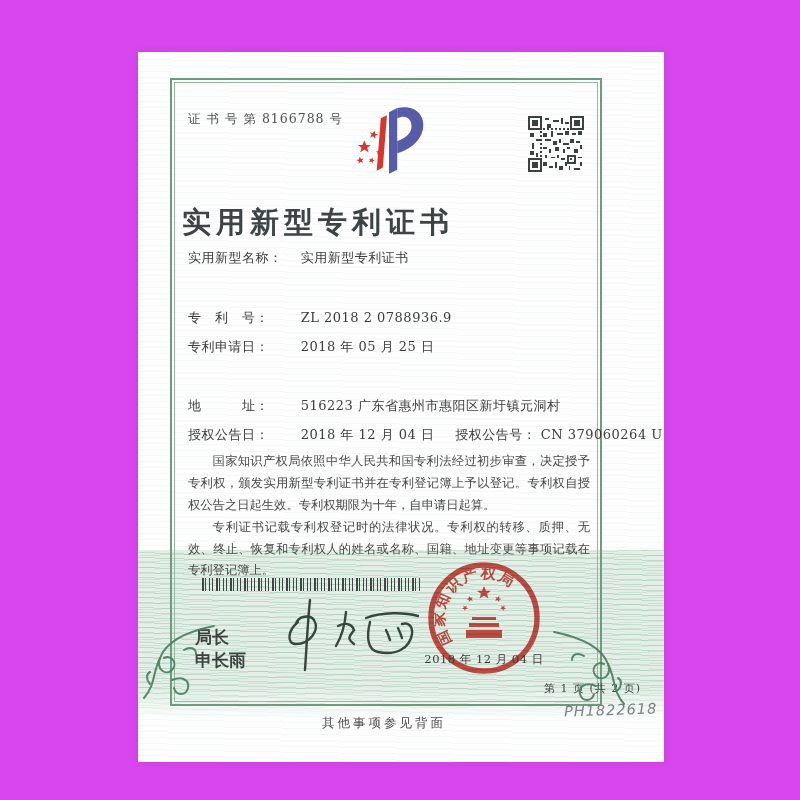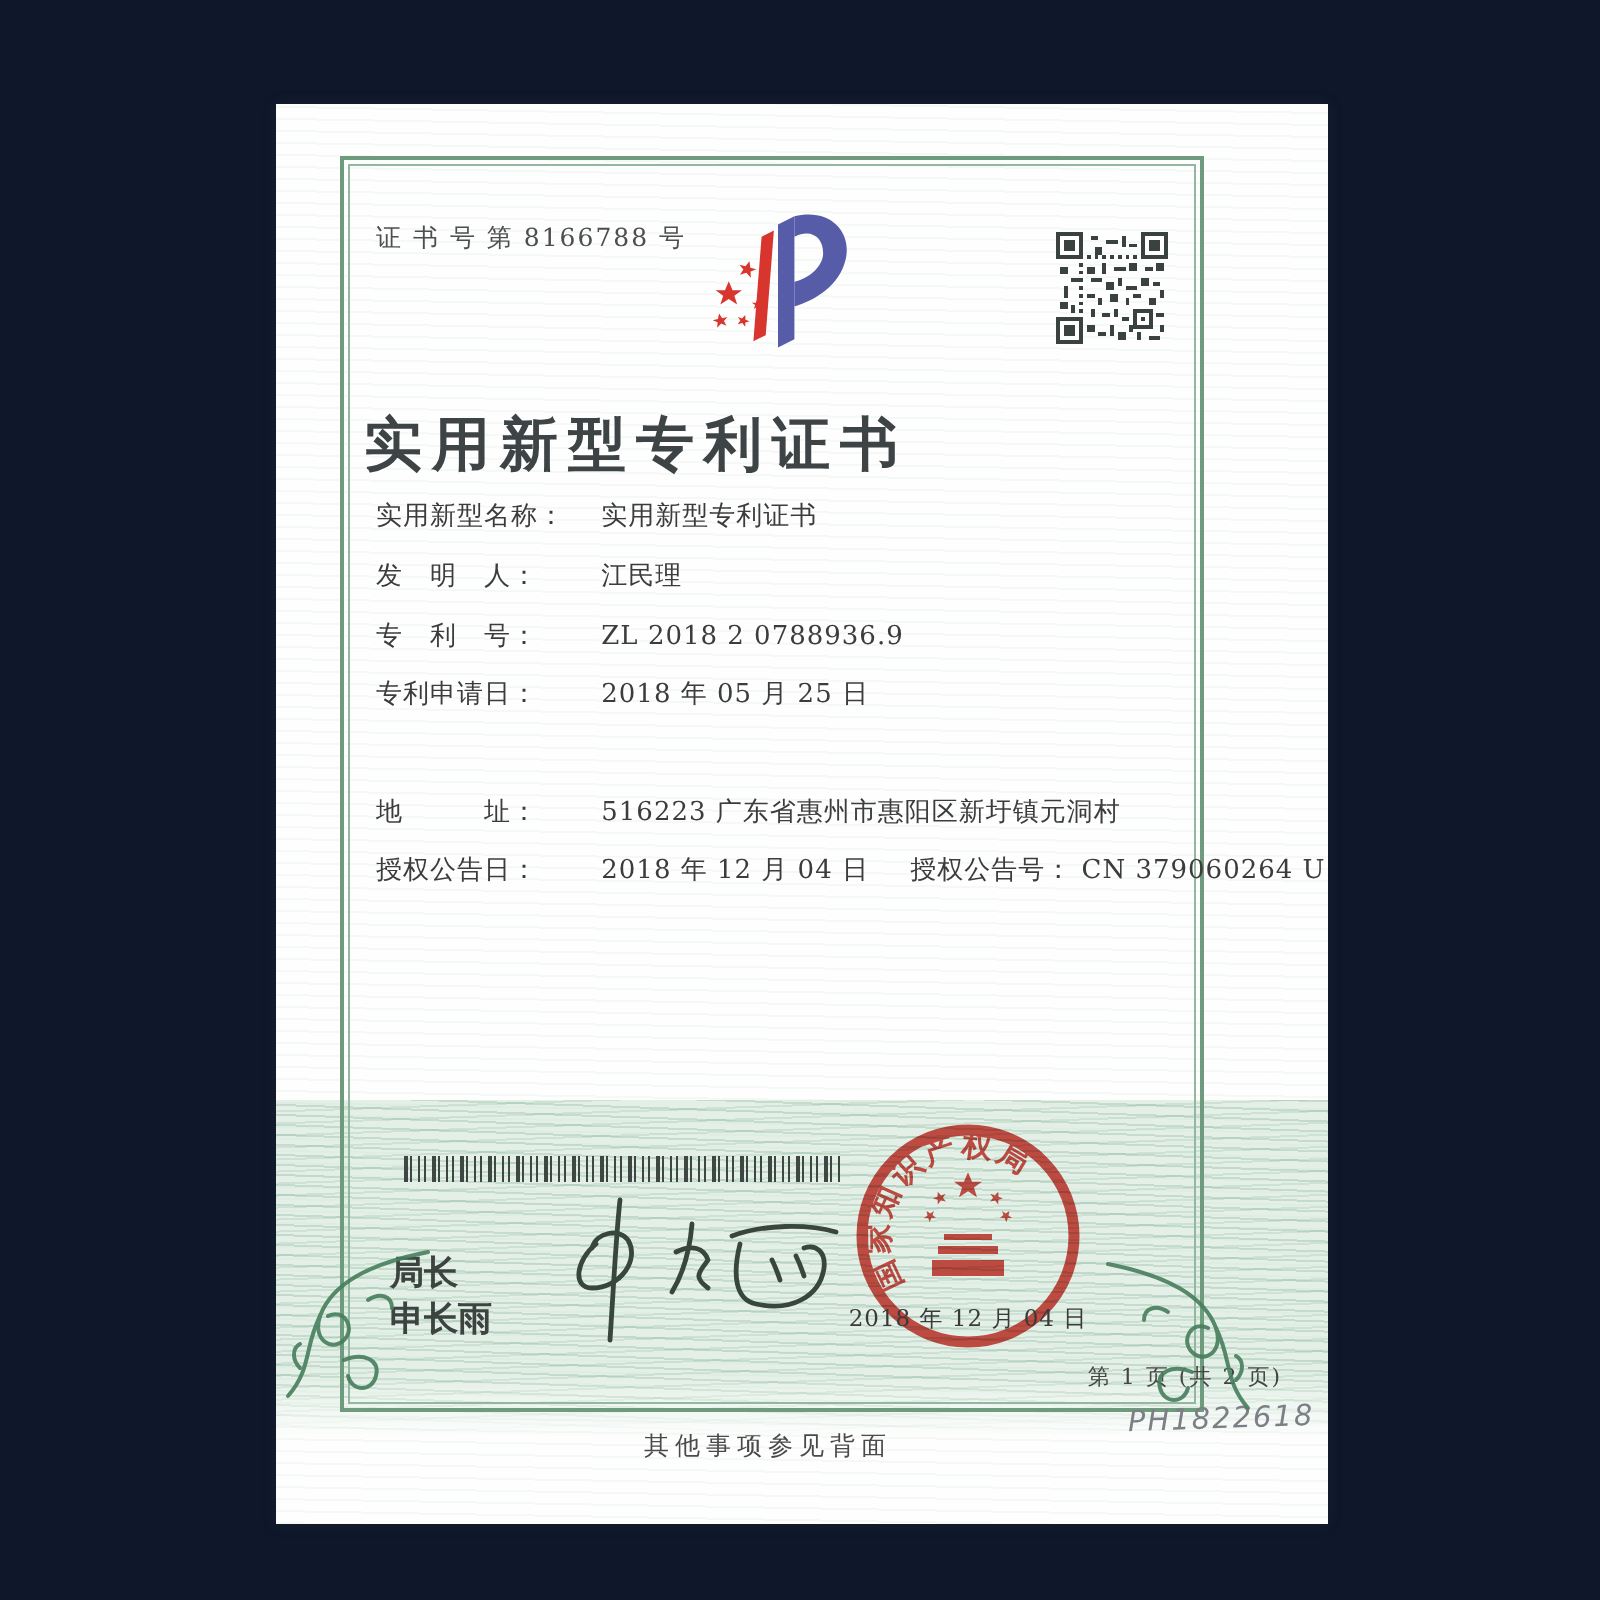--- a/index.html
+++ b/index.html
@@ -1,16 +1,16 @@
 <!DOCTYPE html>
 <html><head>
 <meta charset="utf-8">
 <style>
   html,body{margin:0;padding:0;background:#ffffff;}
-  .canvas{position:relative;width:800px;height:800px;background:#0f172a;overflow:hidden;
+  .canvas{position:relative;width:800px;height:800px;background:#d946ef;overflow:hidden;
           font-family:"DejaVu Serif","Liberation Serif",serif;}
   .paper{position:absolute;left:138px;top:52px;width:526px;height:710px;background:#fdfefd;
          box-shadow:0 0 7px rgba(60,80,70,.18);}
   .paper-texture{position:absolute;inset:0;
     background:repeating-linear-gradient(1deg, rgba(140,180,155,.07) 0 1px, transparent 1px 6px);}
   .green-band{position:absolute;left:0;top:498px;width:526px;height:168px;
     background:
       repeating-linear-gradient(2deg, rgba(120,168,138,.28) 0 1px, transparent 1px 5px),
       repeating-linear-gradient(-2deg, rgba(120,168,138,.20) 0 1px, transparent 1px 6px),
       linear-gradient(rgba(196,222,204,.45), rgba(196,222,204,.45));
@@ -147,43 +147,43 @@
           <rect x="27" y="24" width="1" height="2"></rect>
       </g>
     </svg>
 
     <h1 class="doc-title">实用新型专利证书</h1>
 
     <div class="field-row" style="top:197px">
       <span class="field-label">实用新型名称：</span>
       <span class="field-value">实用新型专利证书</span>
     </div>
-    <div class="field-row" style="top:227px">
-      <span class="field-label">发　明　人：</span>
-      <span class="field-value">江民理</span>
-    </div>
     <div class="field-row" style="top:257px">
       <span class="field-label">专　利　号：</span>
       <span class="field-value">ZL 2018 2 0788936.9</span>
     </div>
     <div class="field-row" style="top:286px">
       <span class="field-label">专利申请日：</span>
       <span class="field-value">2018 年 05 月 25 日</span>
     </div>
     <div class="field-row" style="top:345px">
       <span class="field-label">地　　　址：</span>
       <span class="field-value">516223 广东省惠州市惠阳区新圩镇元洞村</span>
     </div>
     <div class="field-row" style="top:374px">
       <span class="field-label">授权公告日：</span>
       <span class="field-value">2018 年 12 月 04 日</span>
       <span class="field-label2">授权公告号：</span>
       <span class="field-value">CN 379060264 U</span>
     </div>
 
+    <div class="legal">
+      <p>国家知识产权局依照中华人民共和国专利法经过初步审查，决定授予专利权，颁发实用新型专利证书并在专利登记簿上予以登记。专利权自授权公告之日起生效。专利权期限为十年，自申请日起算。</p>
+      <p>专利证书记载专利权登记时的法律状况。专利权的转移、质押、无效、终止、恢复和专利权人的姓名或名称、国籍、地址变更等事项记载在专利登记簿上。</p>
+    </div>
 
     <div class="barcode"></div>
 
     <div class="sign-block">
       <div>局长</div>
       <div>申长雨</div>
     </div>
 
     <svg class="signature" viewBox="0 0 175 85">
       <g fill="none" stroke="#38463d" stroke-width="2.4" stroke-linecap="round">

